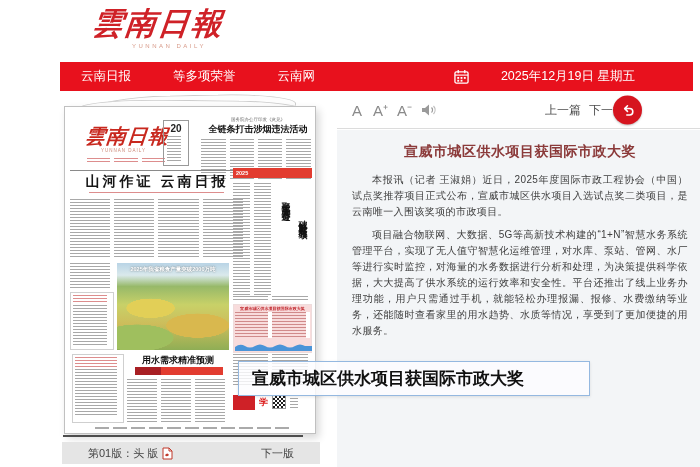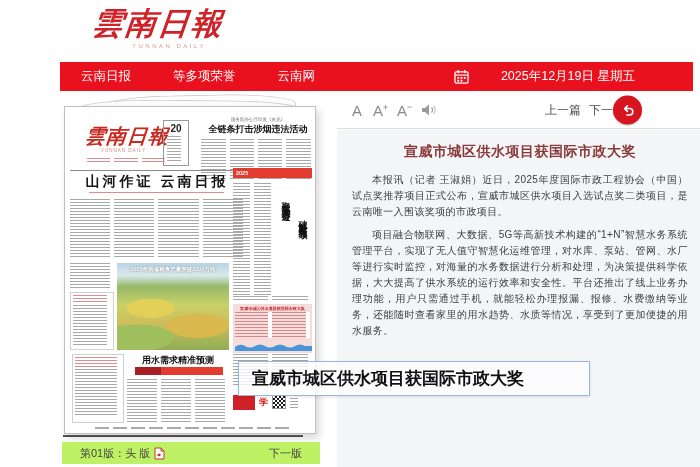--- a/index.html
+++ b/index.html
@@ -78,21 +78,21 @@
   .np-redsq { position:static; width:22px; height:15px; background:#cf2127; }
   .np-xue { position:static; font-size:9px; font-weight:bold; color:#d22; }
   .np-qr { position:static; width:14px; height:14px; border:1px solid #999;
     background-image:repeating-conic-gradient(#1c1c1c 0% 25%, #fff 25% 50%); background-size:4px 4px; }
   .np-qrft { position:static; width:12px; height:14px; }
   .np-footline { left:30px; top:320px; width:196px; height:2px; background:repeating-linear-gradient(90deg,#aaa 0 14px, #fff 14px 18px); }
 
   .dark-line { position:absolute; left:63px; top:435px; width:240px; height:2px; background:#4d4d4d; }
 
   
-  .pagebar { position:absolute; left:62px; top:442px; width:258px; height:22px; background:#bef264; display:flex; align-items:center; justify-content:space-between; padding:0 18px; font-size:11px; color:#444; }
+  .pagebar { position:absolute; left:62px; top:442px; width:258px; height:22px; background:#e5e5e5; display:flex; align-items:center; justify-content:space-between; padding:0 26px; font-size:11px; color:#444; }
   .pagebar .ed { display:flex; align-items:center; gap:4px; }
   .pdf-icon { width:11px; height:13px; display:block; }
   .next-page { cursor:pointer; }
 
   
   .panel { position:absolute; left:337px; top:92px; width:363px; height:375px; }
   .toolbar { position:absolute; left:0; top:0; right:0; height:37px; background:#fff; border-bottom:1px solid #dcdcdc; }
   .toolbar > * { position:absolute; top:50%; transform:translateY(-50%); }
   .fbtn { color:#8a8a8a; font-size:15px; cursor:pointer; }
   .f-a  { left:15px; } .f-ap { left:36px; } .f-am { left:60px; }

